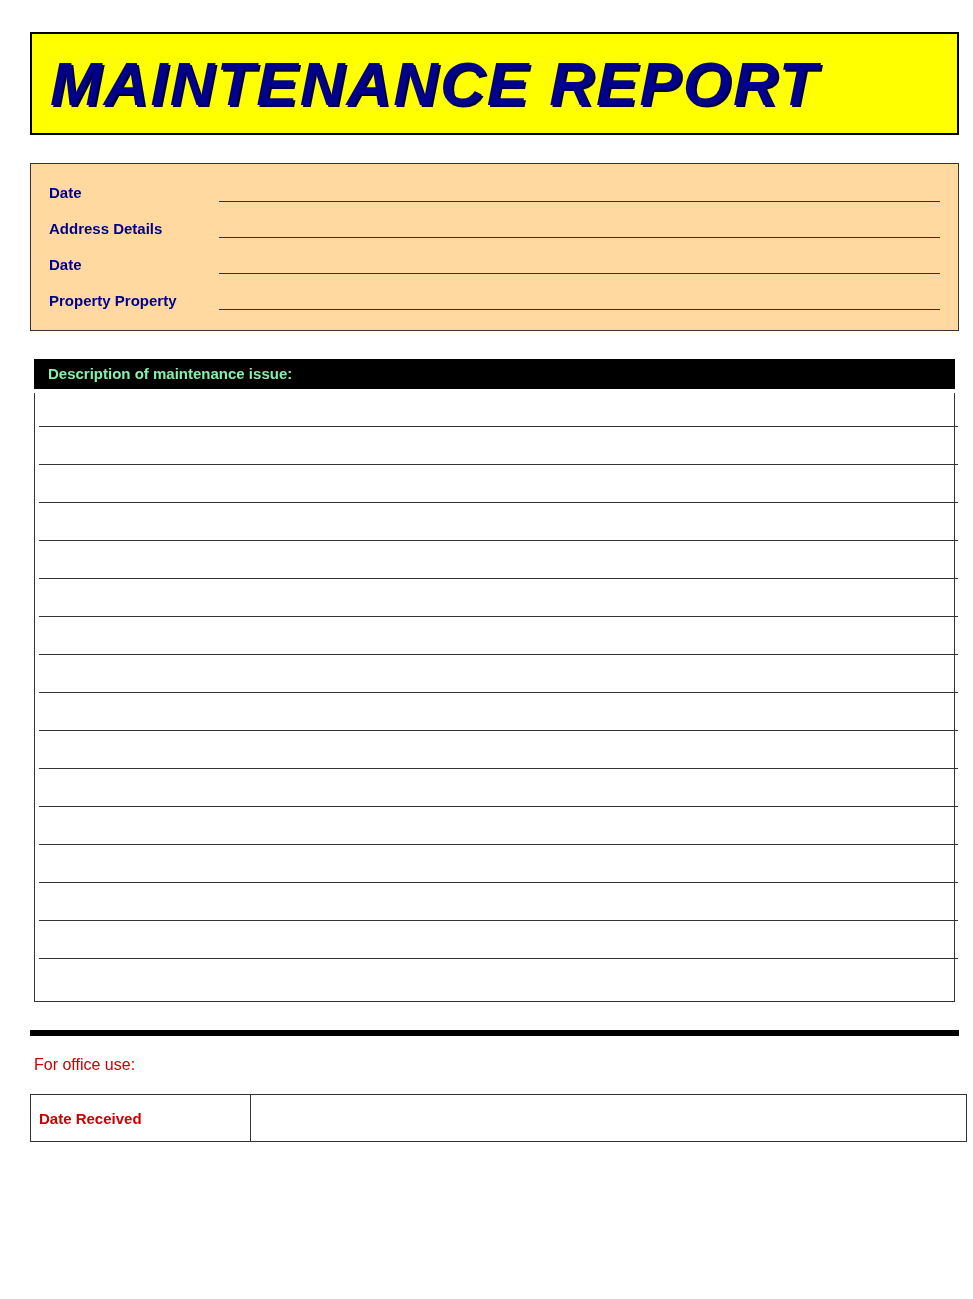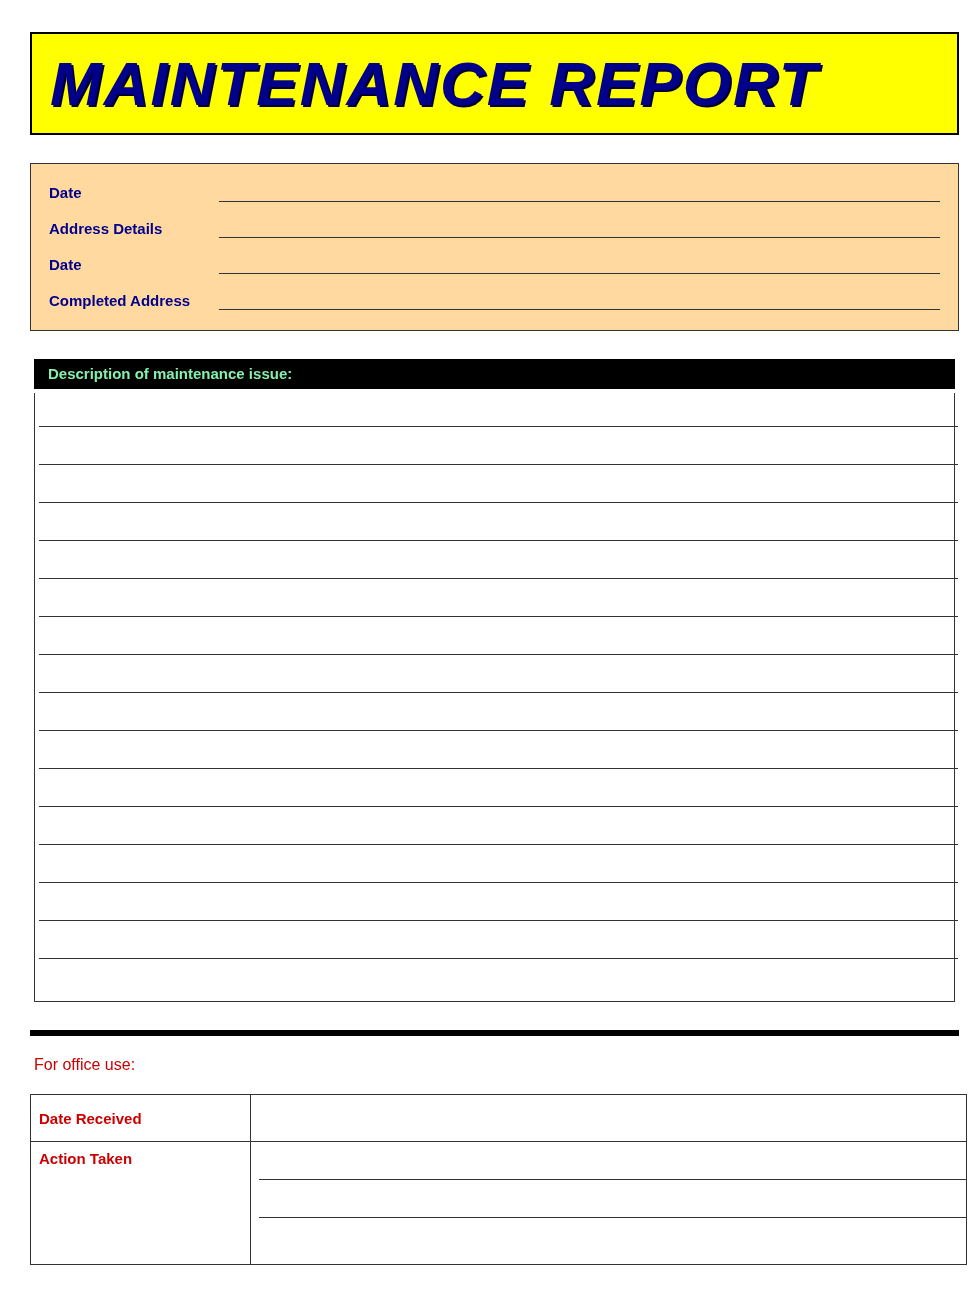--- a/index.html
+++ b/index.html
@@ -184,21 +184,21 @@
   </div>
   <div class="info-row">
     <span class="info-label">Address Details</span>
     <div class="info-value-line"></div>
   </div>
   <div class="info-row">
     <span class="info-label">Date</span>
     <div class="info-value-line"></div>
   </div>
   <div class="info-row">
-    <span class="info-label">Completed Address</span>
+    <span class="info-label">Property Property</span>
     <div class="info-value-line"></div>
   </div>
 </div>
 
 <div>
   <div class="desc-header">
     <span class="desc-header-text">Description of maintenance issue:</span>
   </div>
   <div class="desc-lines-container" id="desc-lines-container">
   <div class="desc-line"></div>
@@ -229,25 +229,15 @@
 
     <tr class="date-received-row">
       <td class="label-cell">Date Received</td>
       <td class="value-cell">
         <div class="value-cell-inner">
           <div class="sub-line"></div>
         </div>
       </td>
     </tr>
 
-    <tr class="action-taken-row">
-      <td class="label-cell">Action Taken</td>
-      <td class="value-cell">
-        <div class="value-cell-inner">
-          <div class="sub-line"></div>
-          <div class="sub-line"></div>
-          <div class="sub-line"></div>
-        </div>
-      </td>
-    </tr>
 
   </tbody>
 </table>
 
 </body></html>

